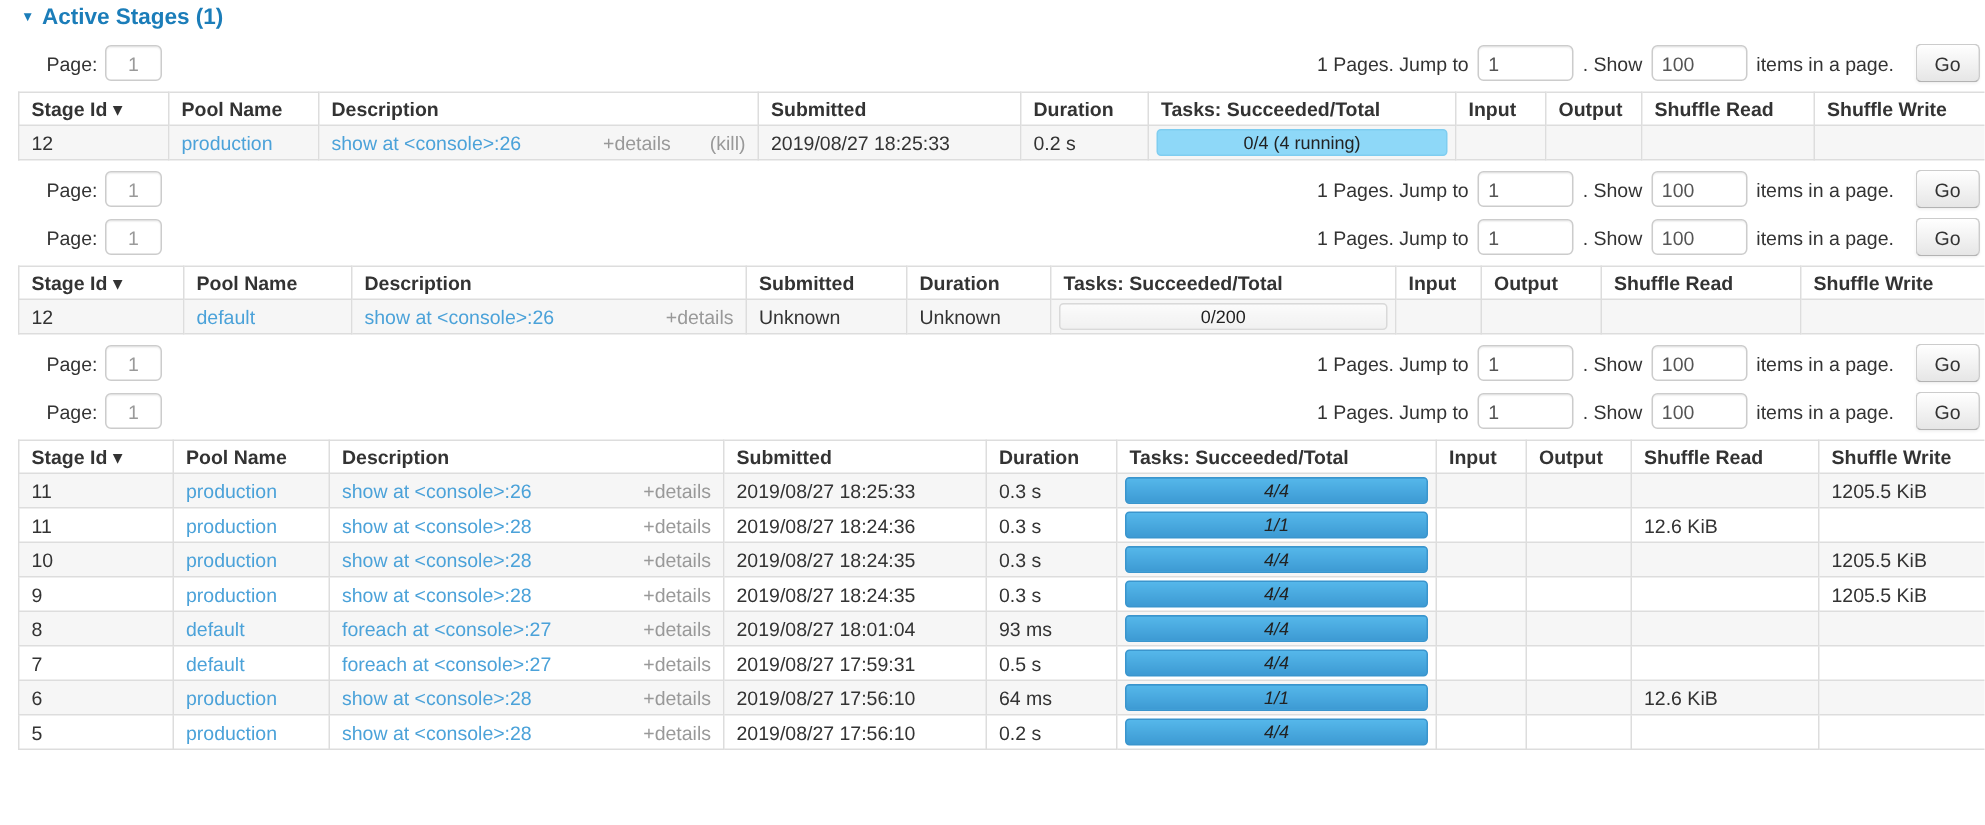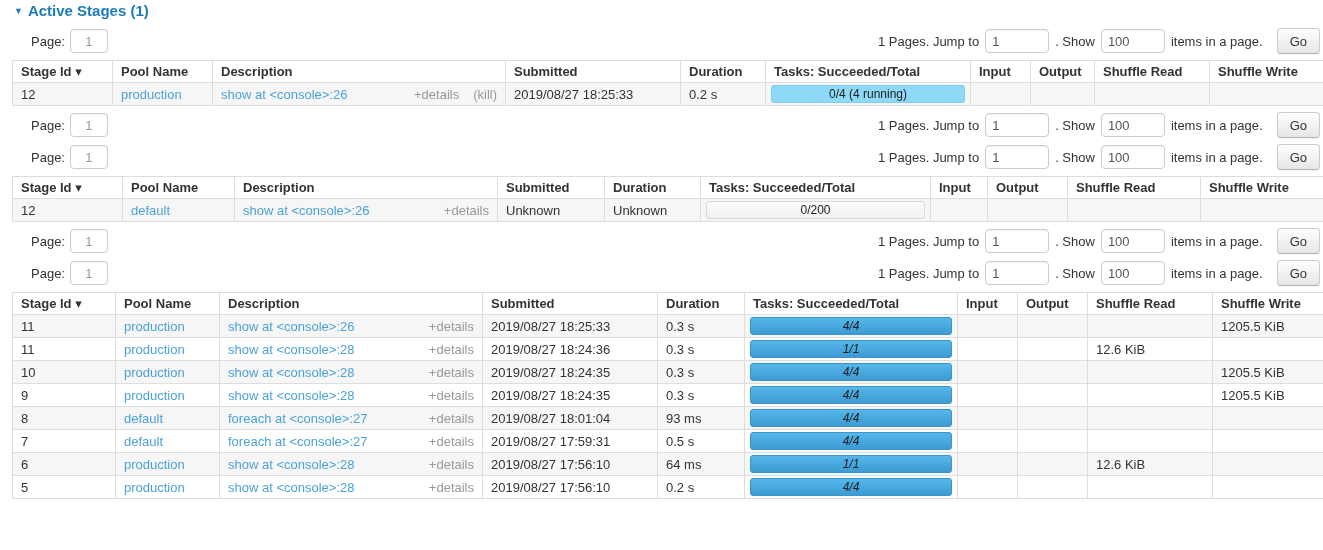--- a/index.html
+++ b/index.html
@@ -56,21 +56,21 @@
   table.stage-table th,table.stage-table td{
     border:1px solid var(--border);padding:2px 8px;height:22px;
     text-align:left;vertical-align:middle;overflow:hidden;white-space:nowrap;
   }
   table.stage-table th{font-weight:bold;background:#ffffff;cursor:pointer;}
   table.stage-table tbody tr:nth-child(odd){background:var(--stripe);}
   a.cell-link{color:var(--link-blue);text-decoration:none;cursor:pointer;}
   .desc-cell{display:flex;align-items:center;}
   .desc-cell .spacer{flex:1;}
   .desc-cell .dim{color:var(--muted);cursor:pointer;}
-  .desc-cell .dim+.dim{margin-left:14px;}
+  .desc-cell .dim+.dim{margin-left:26px;}
   .bar{
     height:18px;border-radius:3px;margin:0 2px;text-align:center;
     font-size:12px;line-height:16px;color:#222;
   }
   .bar.done{
     background:linear-gradient(to bottom,var(--bar-done-top),var(--bar-done-bottom));
     border:1px solid var(--bar-done-border);
     font-style:italic;
   }
   .bar.running{

